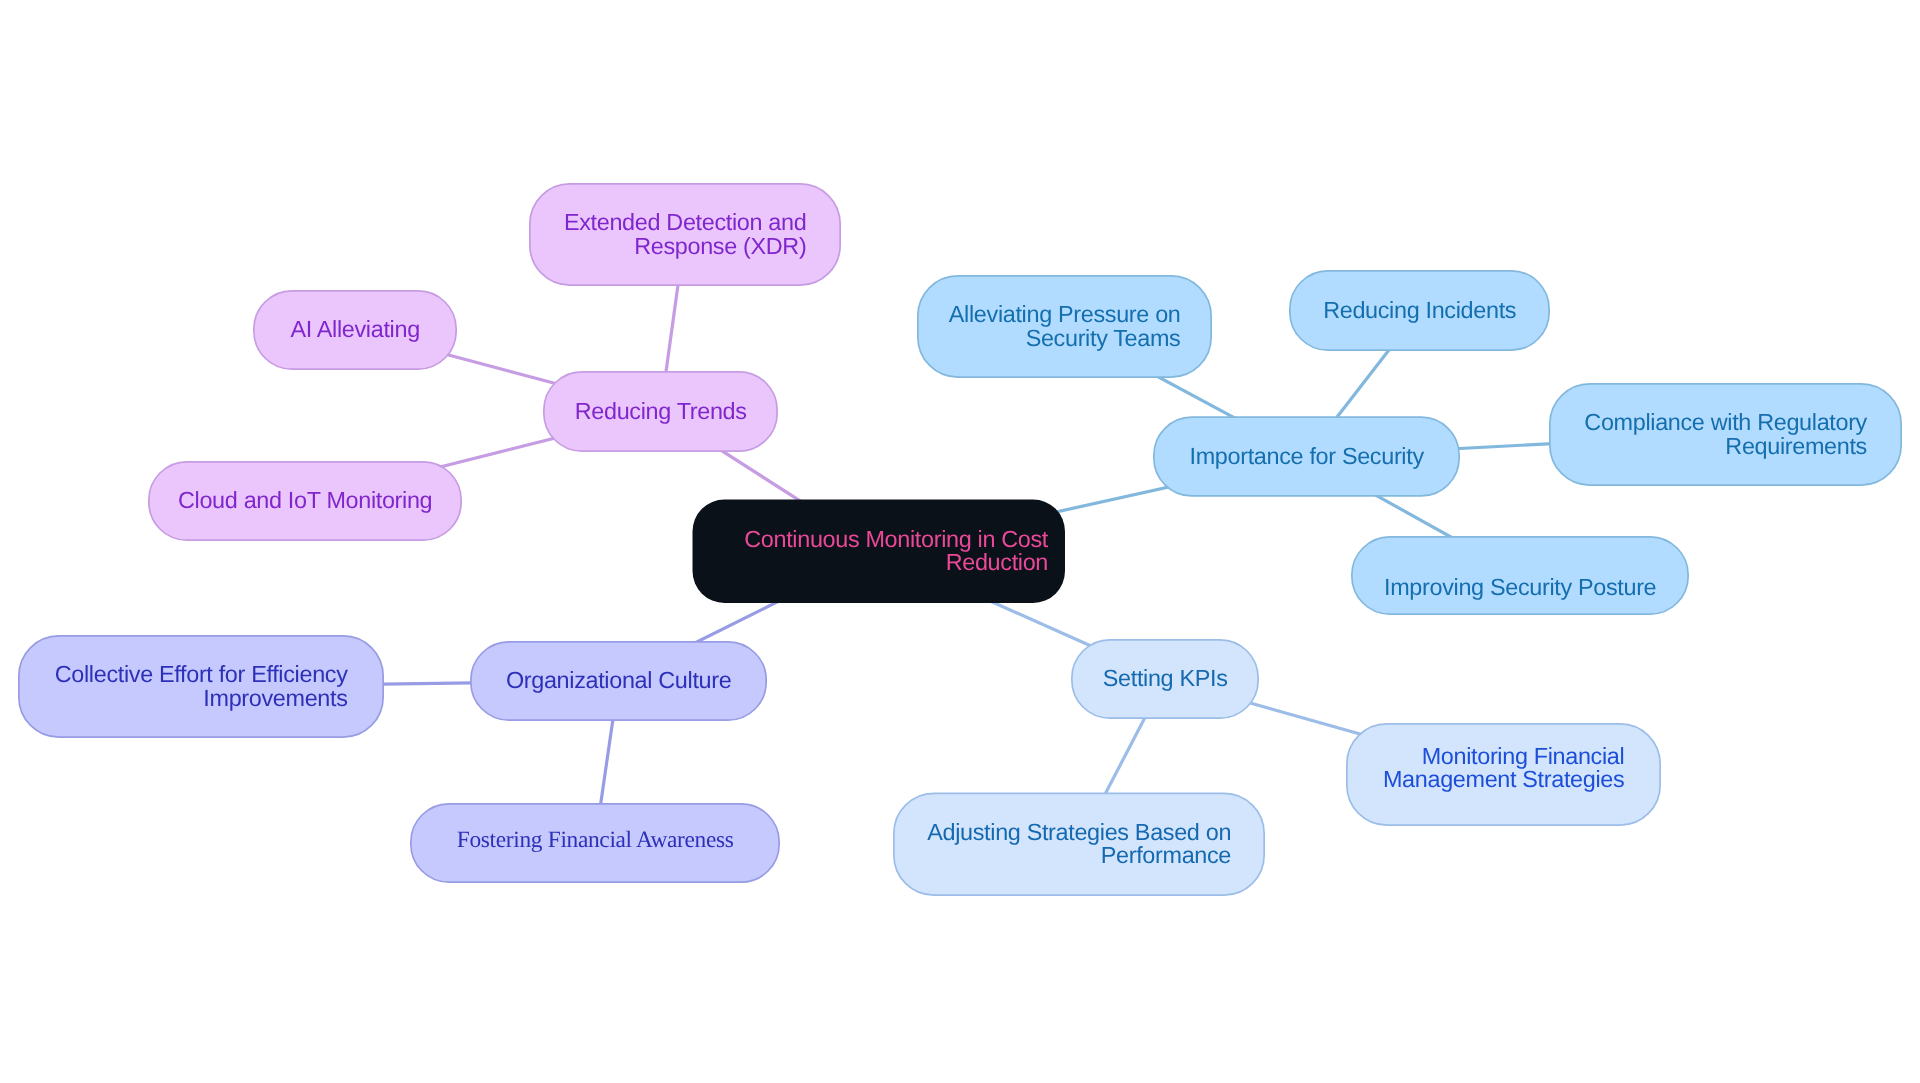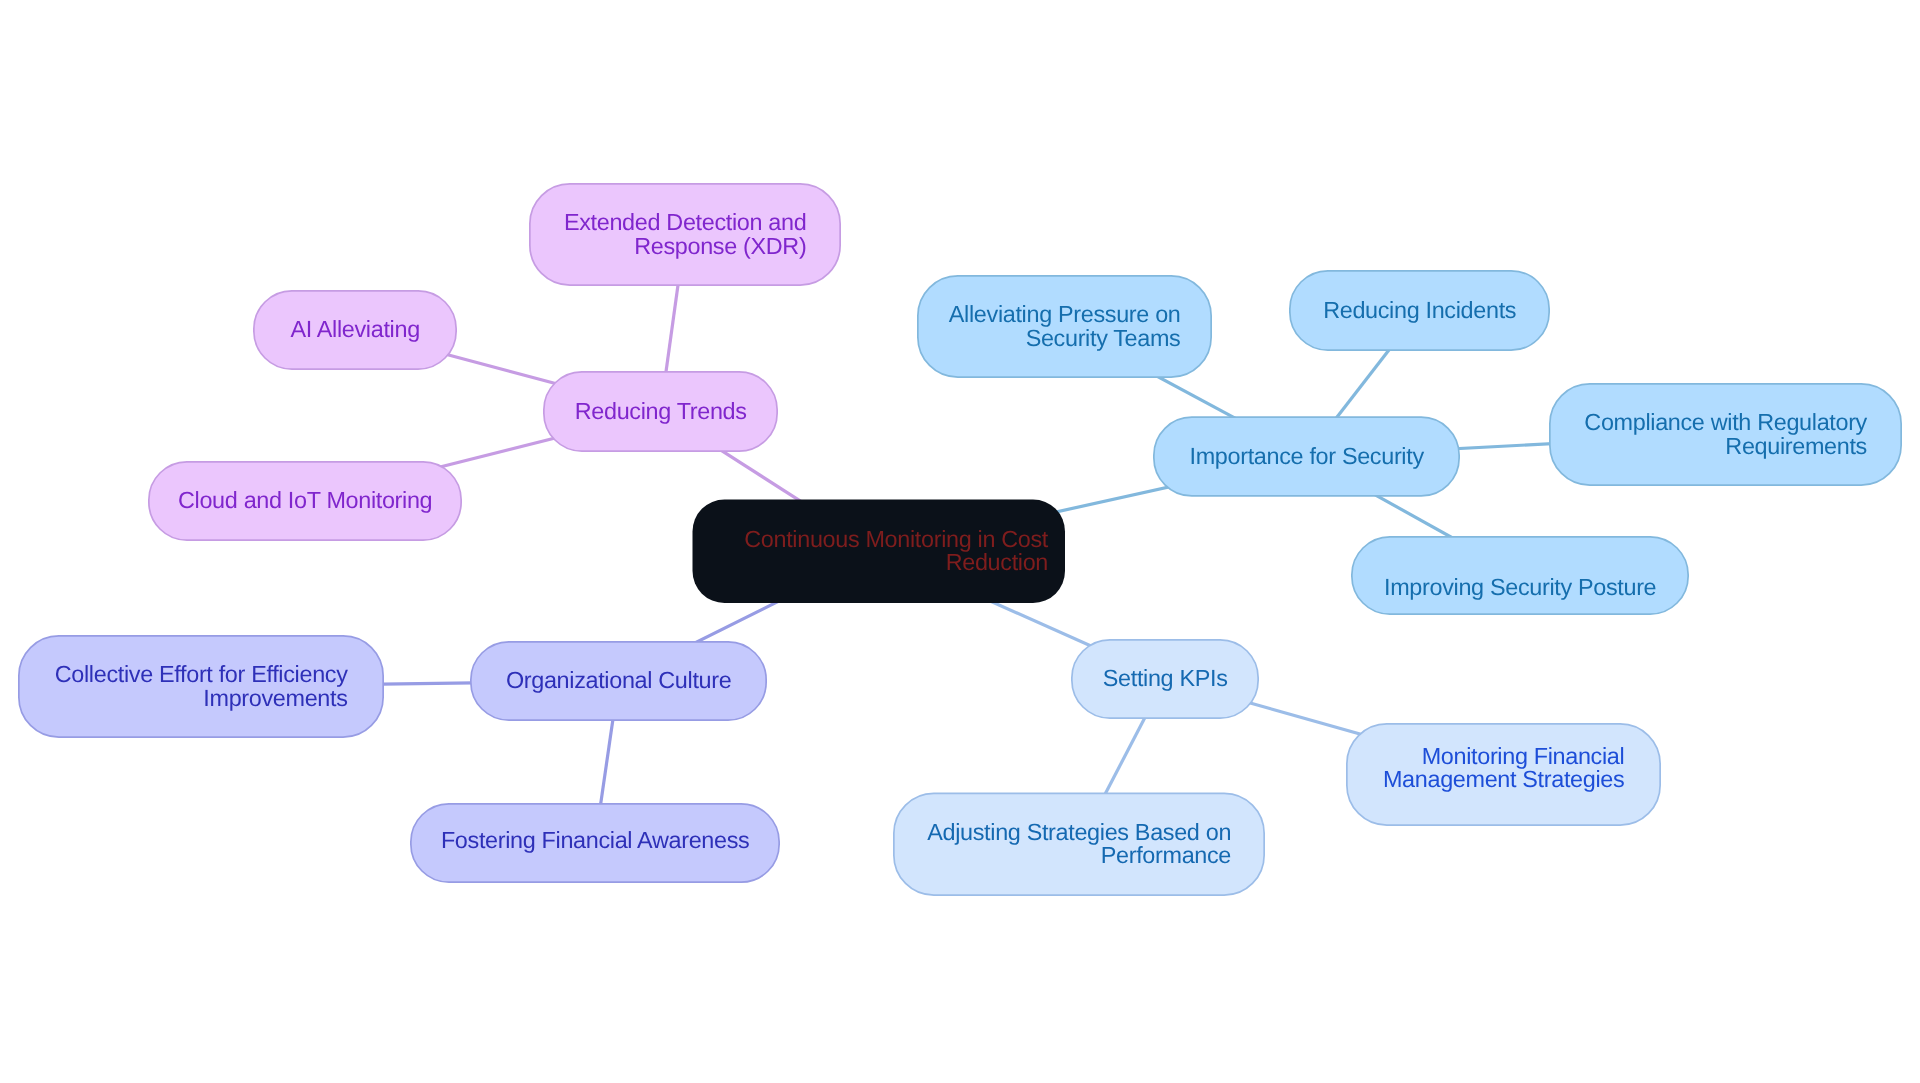--- a/index.html
+++ b/index.html
@@ -49,21 +49,21 @@
         <rect x="1351.85" y="536.85" width="336.30" height="77.30" rx="38" ry="38" fill="#b1dcff" stroke="#82b8dd" stroke-width="1.7"></rect>
         <rect x="1071.85" y="639.85" width="186.30" height="78.30" rx="38" ry="38" fill="#d2e5fd" stroke="#9cbde8" stroke-width="1.7"></rect>
         <rect x="1346.85" y="723.85" width="313.30" height="101.30" rx="40" ry="40" fill="#d2e5fd" stroke="#9cbde8" stroke-width="1.7"></rect>
         <rect x="893.85" y="793.35" width="370.30" height="101.80" rx="40" ry="40" fill="#d2e5fd" stroke="#9cbde8" stroke-width="1.7"></rect>
         <rect x="18.85" y="635.85" width="364.30" height="101.30" rx="40" ry="40" fill="#c5c9fd" stroke="#979ce4" stroke-width="1.7"></rect>
         <rect x="470.85" y="641.85" width="295.30" height="78.30" rx="38" ry="38" fill="#c5c9fd" stroke="#979ce4" stroke-width="1.7"></rect>
         <rect x="410.85" y="803.85" width="368.30" height="78.30" rx="38" ry="38" fill="#c5c9fd" stroke="#979ce4" stroke-width="1.7"></rect>
       </g>
   </svg>
   <div id="nodes">
-    <div class="node" style="left: 692.5px; top: 499.5px; width: 407px; height: 103.5px; color: #7f1d1d;"><span>Continuous Monitoring in Cost
+    <div class="node" style="left: 692.5px; top: 499.5px; width: 407px; height: 103.5px; color: #ec4899;"><span>Continuous Monitoring in Cost
 Reduction</span></div>
     <div class="node" style="left: 529px; top: 183px; width: 312px; height: 103px; color: rgb(128, 38, 205);"><span>Extended Detection and
 Response (XDR)</span></div>
     <div class="node" style="left: 253px; top: 290px; width: 204px; height: 80px; color: rgb(128, 38, 205);"><span>AI Alleviating</span></div>
     <div class="node" style="left: 543px; top: 371px; width: 235px; height: 81px; color: rgb(128, 38, 205);"><span>Reducing Trends</span></div>
     <div class="node" style="left: 148px; top: 461px; width: 314px; height: 80px; color: rgb(128, 38, 205);"><span>Cloud and IoT Monitoring</span></div>
     <div class="node" style="left: 917px; top: 275px; width: 295px; height: 103px; color: rgb(21, 110, 173);"><span>Alleviating Pressure on
 Security Teams</span></div>
     <div class="node" style="left: 1289px; top: 270px; width: 261px; height: 81px; color: rgb(21, 110, 173);"><span>Reducing Incidents</span></div>
     <div class="node" style="left: 1153px; top: 416.3px; width: 307px; height: 80.5px; color: rgb(21, 110, 173);"><span>Importance for Security</span></div>
@@ -71,15 +71,15 @@
 Requirements</span></div>
     <div class="node" style="left: 1351px; top: 536px; width: 338px; height: 103px; color: rgb(21, 110, 173);"><span>Improving Security Posture</span></div>
     <div class="node" style="left: 1071px; top: 639px; width: 188px; height: 80px; color: rgb(21, 105, 177);"><span>Setting KPIs</span></div>
     <div class="node" style="left: 1346px; top: 723px; width: 315px; height: 90px; color: #1d4ed8;"><span>Monitoring Financial
 Management Strategies</span></div>
     <div class="node" style="left: 893px; top: 792.5px; width: 372px; height: 103.5px; color: rgb(21, 105, 177);"><span>Adjusting Strategies Based on
 Performance</span></div>
     <div class="node" style="left: 18px; top: 635px; width: 366px; height: 103px; color: rgb(46, 48, 184);"><span>Collective Effort for Efficiency
 Improvements</span></div>
     <div class="node" style="left: 470px; top: 641px; width: 297px; height: 80px; color: rgb(46, 48, 184);"><span>Organizational Culture</span></div>
-    <div class="node" style="left: 410px; top: 803px; width: 370px; height: 76px; color: rgb(46, 48, 184);"><span>Fostering Financial Awareness</span></div>
+    <div class="node" style="left: 410px; top: 803px; width: 370px; height: 76px; color: rgb(46, 48, 184); font-family: Liberation Serif, serif;"><span>Fostering Financial Awareness</span></div>
   </div>
 </div>
 
 </body></html>

